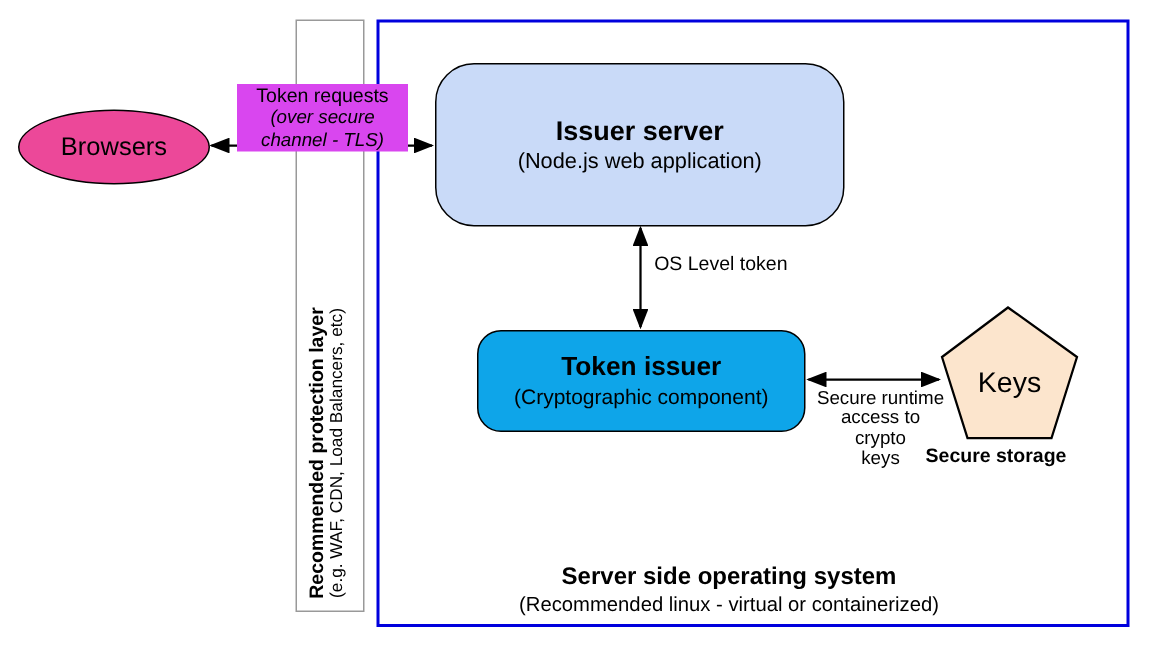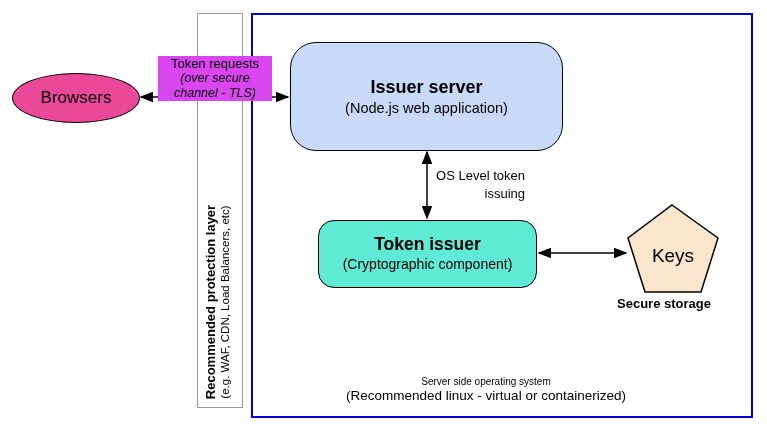--- a/index.html
+++ b/index.html
@@ -44,21 +44,21 @@
     z-index: 1;
   }
   .os-caption {
     position: absolute;
     left: 286px; top: 376px;
     width: 400px;
     text-align: center;
     z-index: 4;
     line-height: 1.18;
   }
-  .os-caption .t1 { font-weight: normal; font-size: 10px; }
+  .os-caption .t1 { font-weight: bold; font-size: 16px; }
   .os-caption .t2 { font-size: 13.5px; }
 
   
   .shapes {
     position: absolute;
     left: 0; top: 0;
     width: 767px; height: 431px;
     z-index: 2;
   }
 
@@ -83,21 +83,21 @@
     border-radius: 26px;
     display: flex; flex-direction: column; align-items: center; justify-content: center;
     text-align: center;
   }
   .issuer-server .title { font-weight: bold; font-size: 18px; line-height: 1.25; }
   .issuer-server .subtitle { font-size: 14.5px; line-height: 1.25; }
 
   .token-issuer {
     left: 318px; top: 220px;
     width: 219px; height: 68px;
-    background: #5eead4;
+    background: #0ea5e9;
     border: 1.5px solid #000;
     border-radius: 16px;
     display: flex; flex-direction: column; align-items: center; justify-content: center;
     text-align: center;
   }
   .token-issuer .title { font-weight: bold; font-size: 17.5px; line-height: 1.25; }
   .token-issuer .subtitle { font-size: 14px; line-height: 1.25; }
 
   .keys-label {
     position: absolute;
@@ -194,17 +194,21 @@
   <div class="secure-storage">Secure storage</div>
 
   <div class="edge-label token-requests-label">
     <div class="t1">Token requests</div>
     <div class="t2">(over secure</div>
     <div class="t3">channel - TLS)</div>
   </div>
 
   <div class="edge-label os-level-label">
     <div>OS Level token</div>
-    <div>issuing</div>
-  </div>
-
+  </div>
+
+  <div class="edge-label secure-runtime-label">
+    <div>Secure runtime</div>
+    <div>access to crypto</div>
+    <div>keys</div>
+  </div>
 
 </div>
 
 </body></html>

